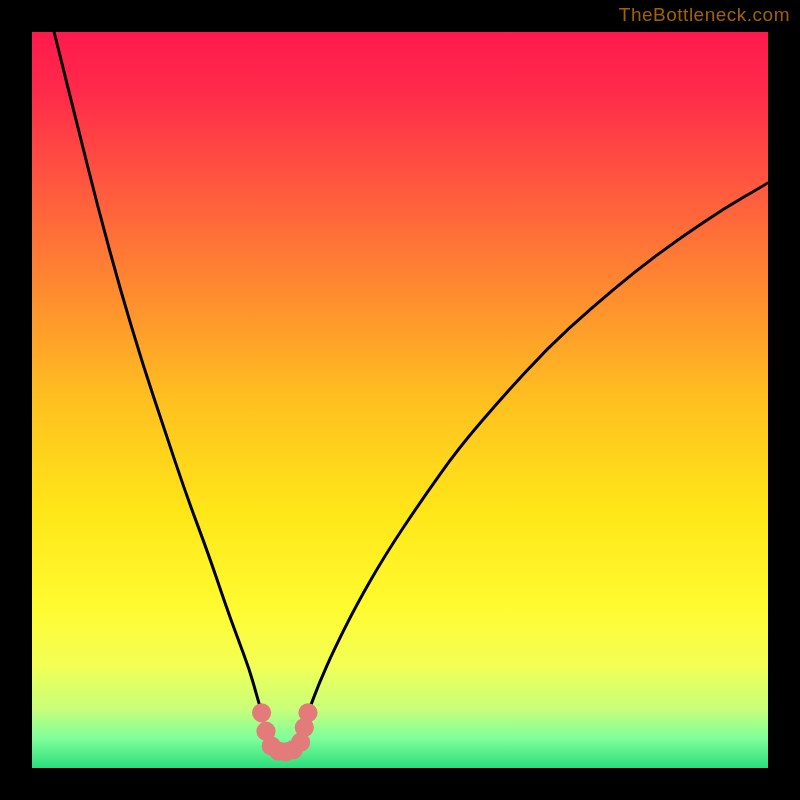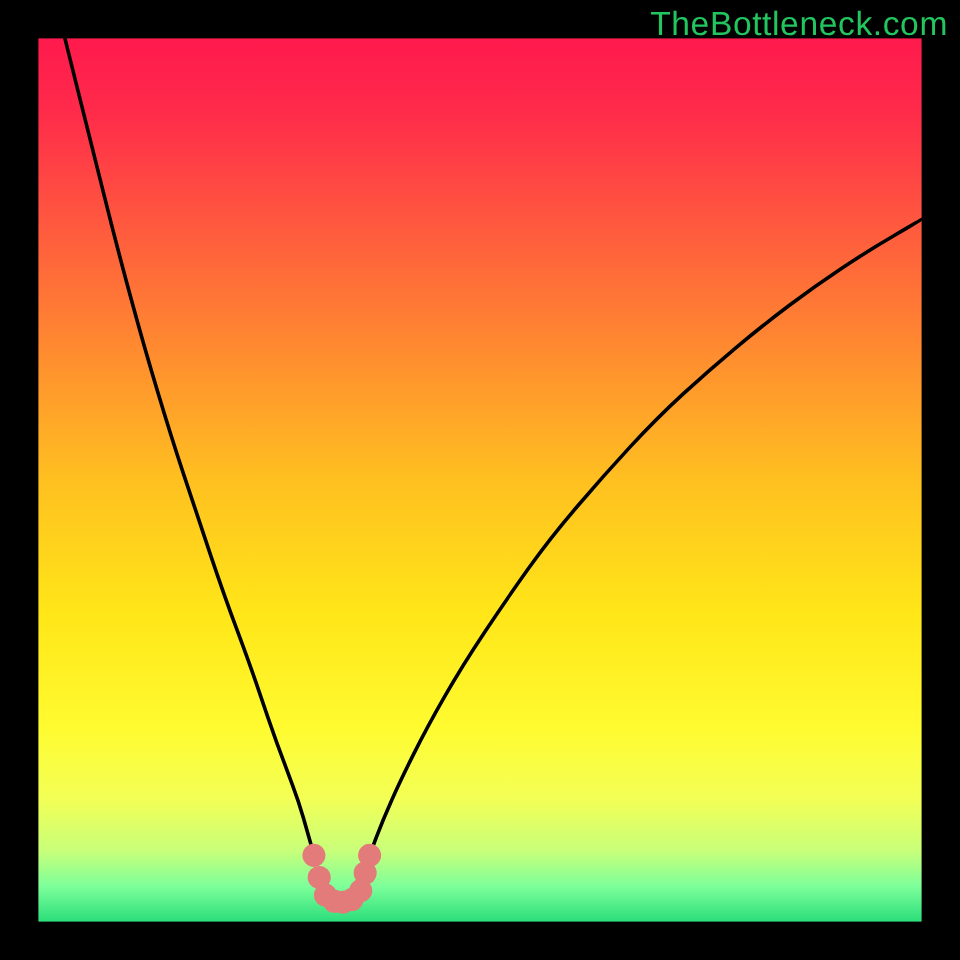--- a/index.html
+++ b/index.html
@@ -13,23 +13,23 @@
   .frame {
     position: relative;
     width: 800px;
     height: 800px;
     background: #000;
   }
   .watermark {
     position: absolute;
     top: 4px;
     right: 10px;
-    color: #22c55e;
+    color: #a16207;
     font-family: Arial, Helvetica, sans-serif;
-    font-size: 28px;
+    font-size: 19px;
     letter-spacing: 0.5px;
     z-index: 10;
   }
   svg.plot {
     position: absolute;
     left: 0;
     top: 0;
   }
 </style>
 </head>

